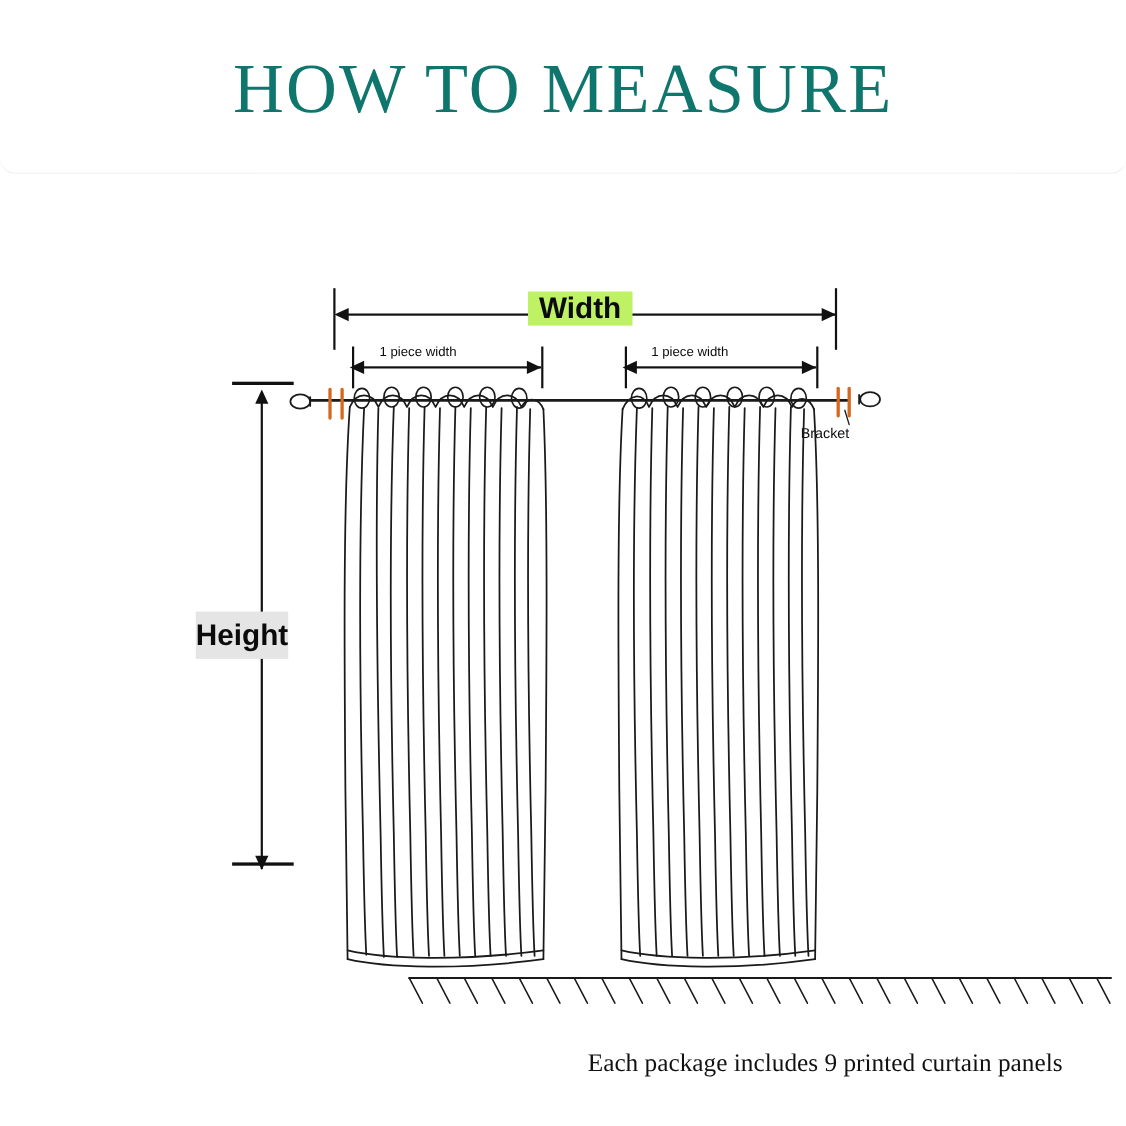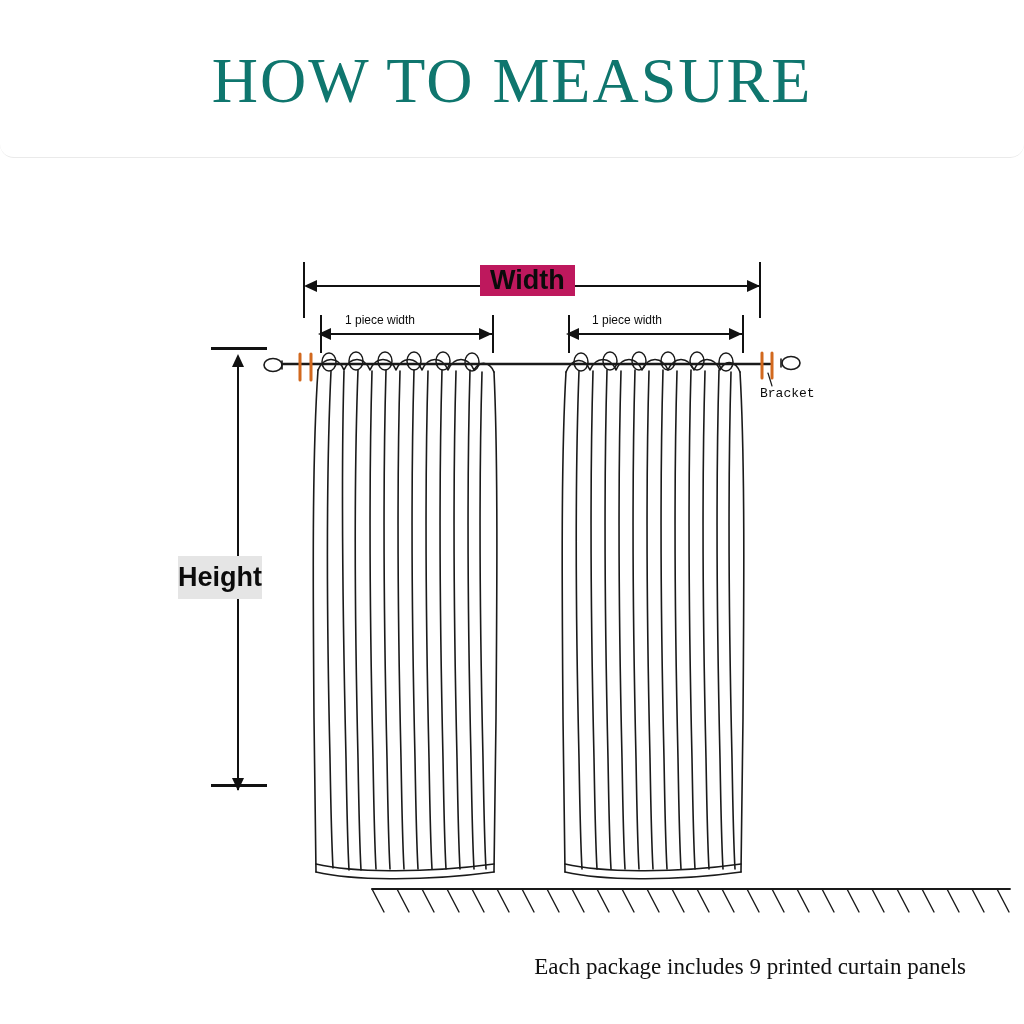--- a/index.html
+++ b/index.html
@@ -127,21 +127,21 @@
   <div class="title">HOW TO MEASURE</div>
 
   <div class="diagram">
 
     <div class="ln hline" style="left:308px; top:127px; width:452px;"></div>
     <div class="arrow arrow-left" style="left:304px; top:122px;"></div>
     <div class="arrow arrow-right" style="left:747px; top:122px;"></div>
 
     <div class="ln vline" style="left:303px; top:104px; height:56px;"></div>
     <div class="ln vline" style="left:759px; top:104px; height:56px;"></div>
-    <div class="lbl lbl-width" style="left:480px; top:107px; background:#be185d; padding:0 10px;">Width</div>
+    <div class="lbl lbl-width" style="left:480px; top:107px; background:#bef264; padding:0 10px;">Width</div>
 
     <div class="ln hline" style="left:322px; top:175px; width:170px;"></div>
     <div class="arrow arrow-left" style="left:318px; top:170px;"></div>
     <div class="arrow arrow-right" style="left:479px; top:170px;"></div>
     <div class="ln vline" style="left:320px; top:157px; height:38px;"></div>
     <div class="ln vline" style="left:492px; top:157px; height:38px;"></div>
     <div class="lbl lbl-piece" style="left:341px; top:155px; background:#ffffff; padding:0 4px;">1 piece width</div>
 
     <div class="ln hline" style="left:570px; top:175px; width:172px;"></div>
     <div class="arrow arrow-left" style="left:566px; top:170px;"></div>
@@ -150,21 +150,21 @@
     <div class="ln vline" style="left:742px; top:157px; height:38px;"></div>
     <div class="lbl lbl-piece" style="left:588px; top:155px; background:#ffffff; padding:0 4px;">1 piece width</div>
 
     <div class="ln vline" style="left:237px; top:200px; height:432px;"></div>
     <div class="arrow arrow-up" style="left:232px; top:196px;"></div>
     <div class="arrow arrow-down" style="left:232px; top:620px;"></div>
     <div class="ln hline" style="left:211px; top:189px; width:56px; height:3px;"></div>
     <div class="ln hline" style="left:211px; top:626px; width:56px; height:3px;"></div>
     <div class="lbl lbl-height" style="left:178px; top:398px; background:#e5e5e5; padding:6px 0;">Height</div>
 
-    <div class="lbl lbl-bracket" style="left:760px; top:228px;font-family:Liberation Mono, monospace;">Bracket</div>
+    <div class="lbl lbl-bracket" style="left:728px; top:228px;">Bracket</div>
 
     <svg class="curtain-svg" viewBox="0 0 1024 866">
       <g fill="none" stroke="#1a1a1a" stroke-width="1.6" stroke-linecap="round" stroke-linejoin="round">
 
         <line x1="283" y1="206" x2="770" y2="206" stroke-width="2.6"></line>
 
         <ellipse cx="273" cy="207" rx="9" ry="6.5"></ellipse>
         <line x1="282" y1="203" x2="282" y2="211"></line>
 
         <ellipse cx="791" cy="205" rx="9" ry="6.5"></ellipse>

